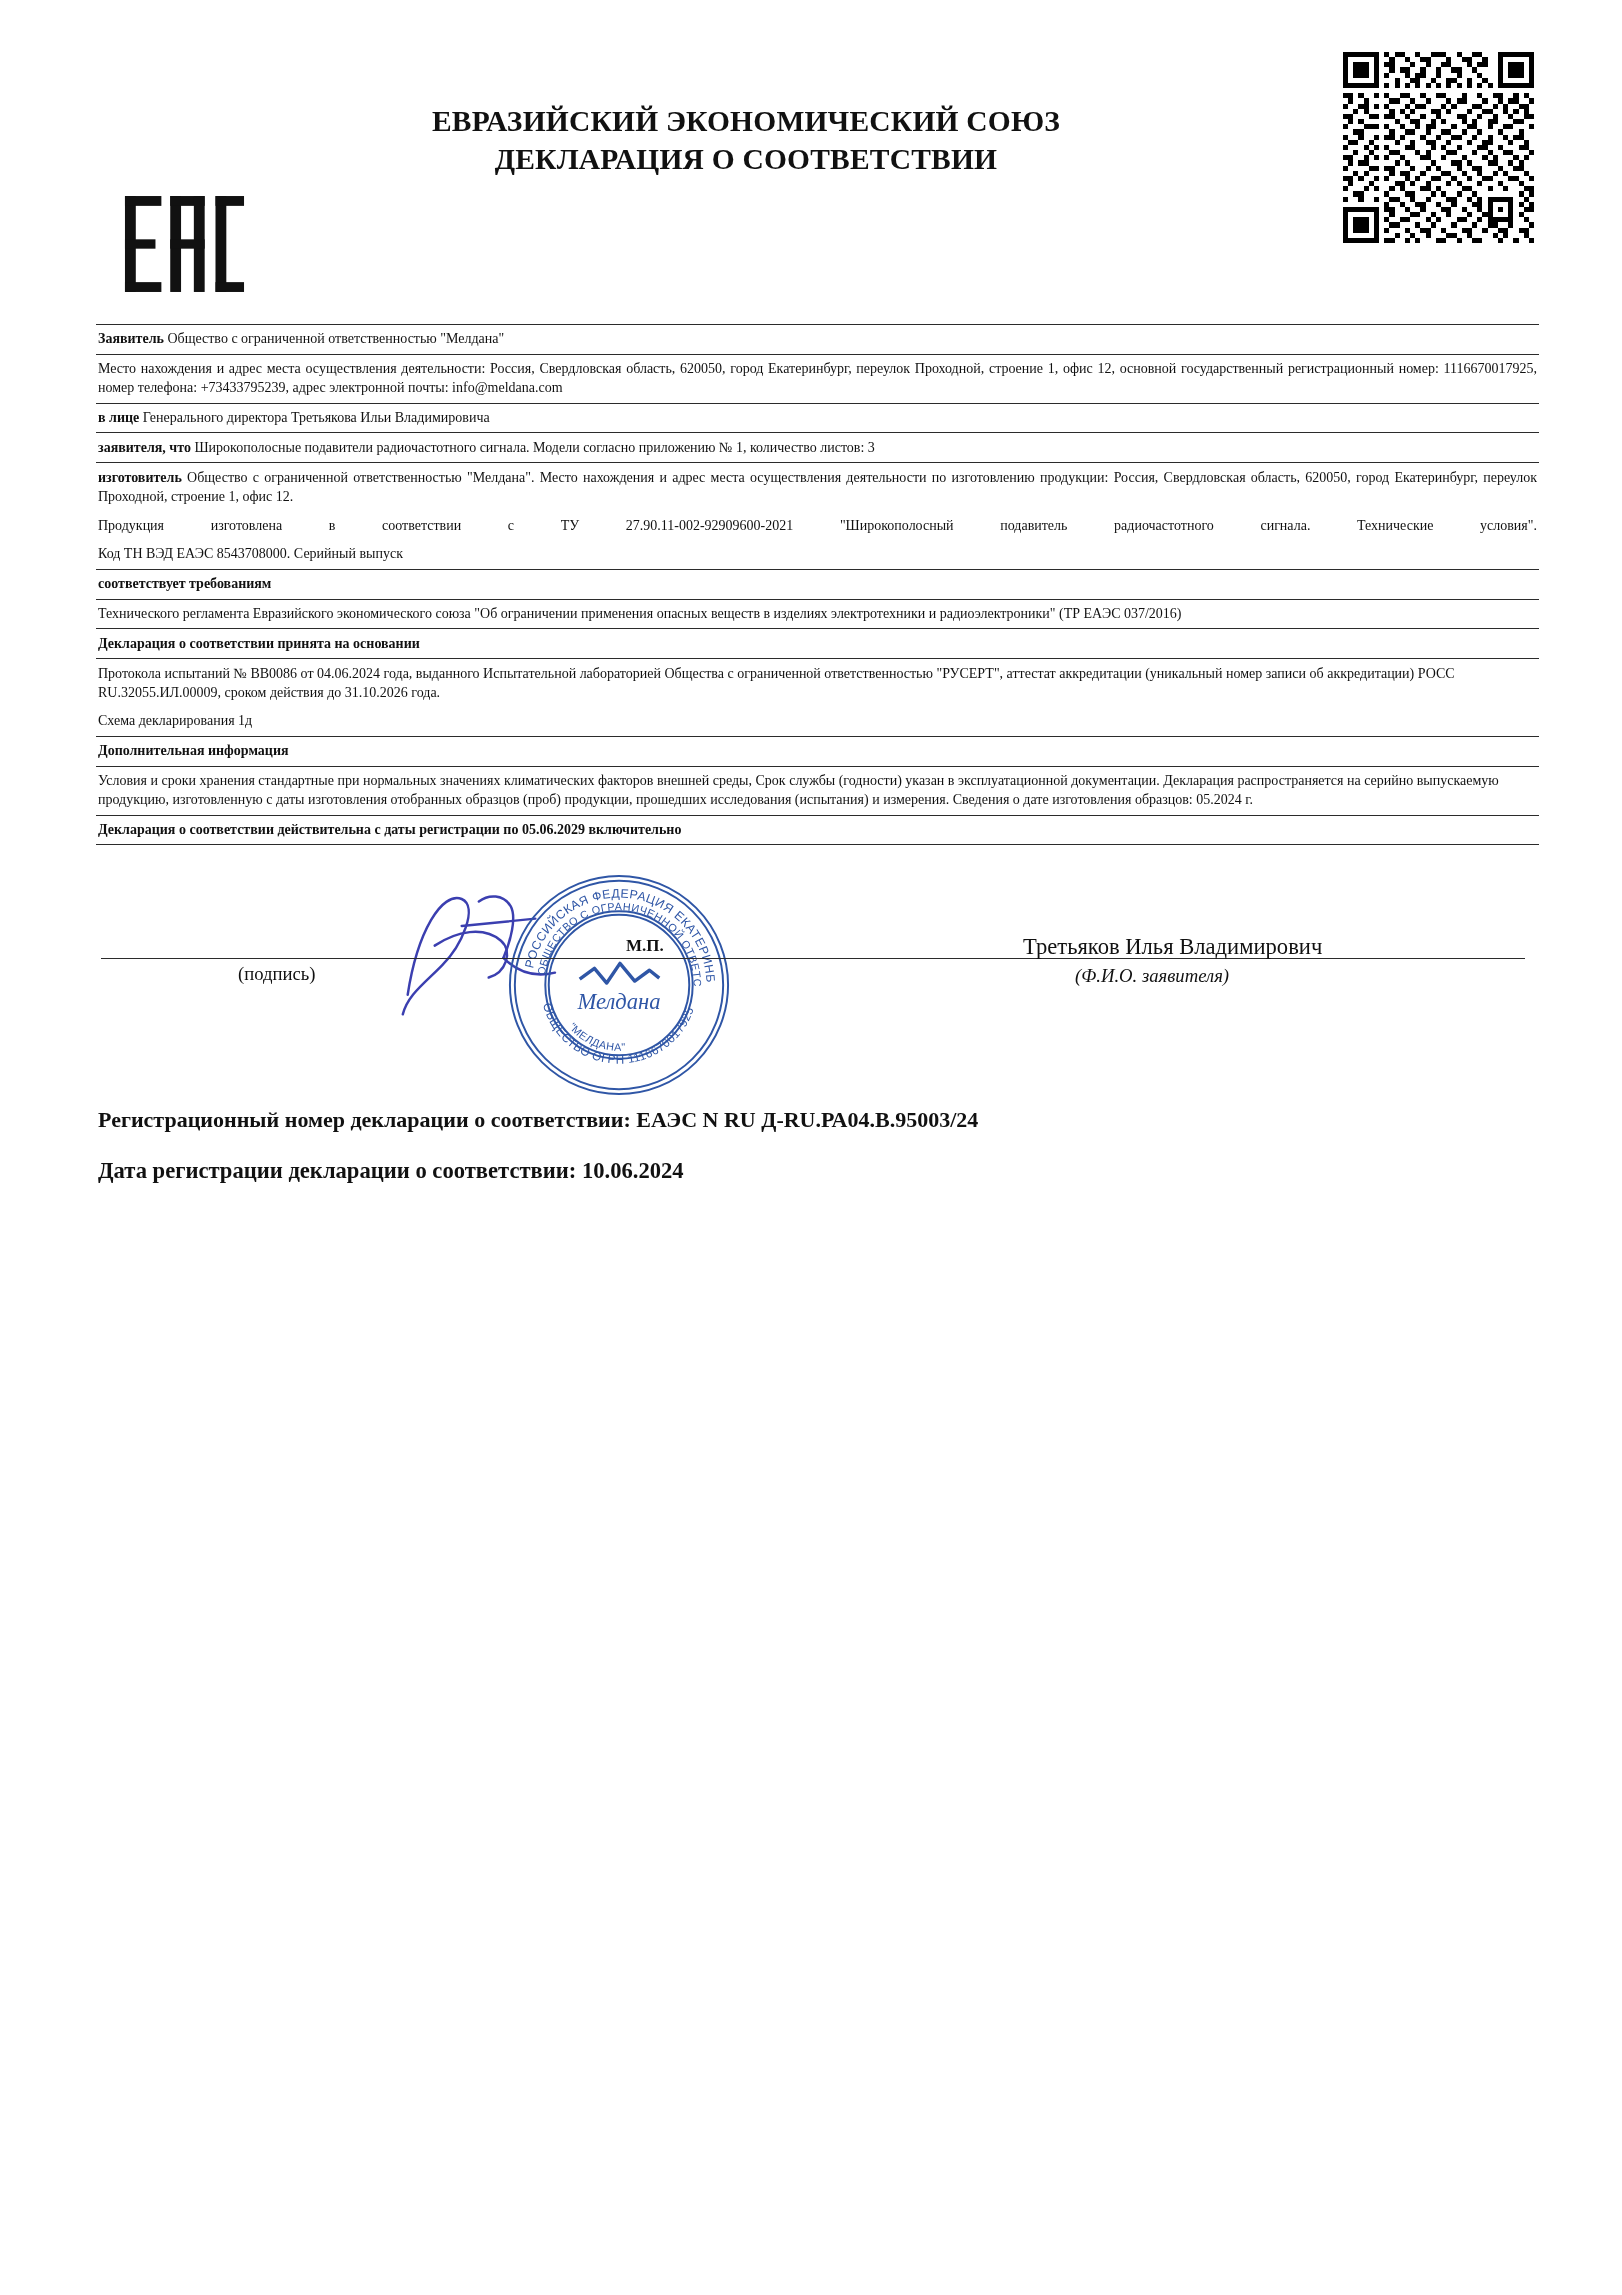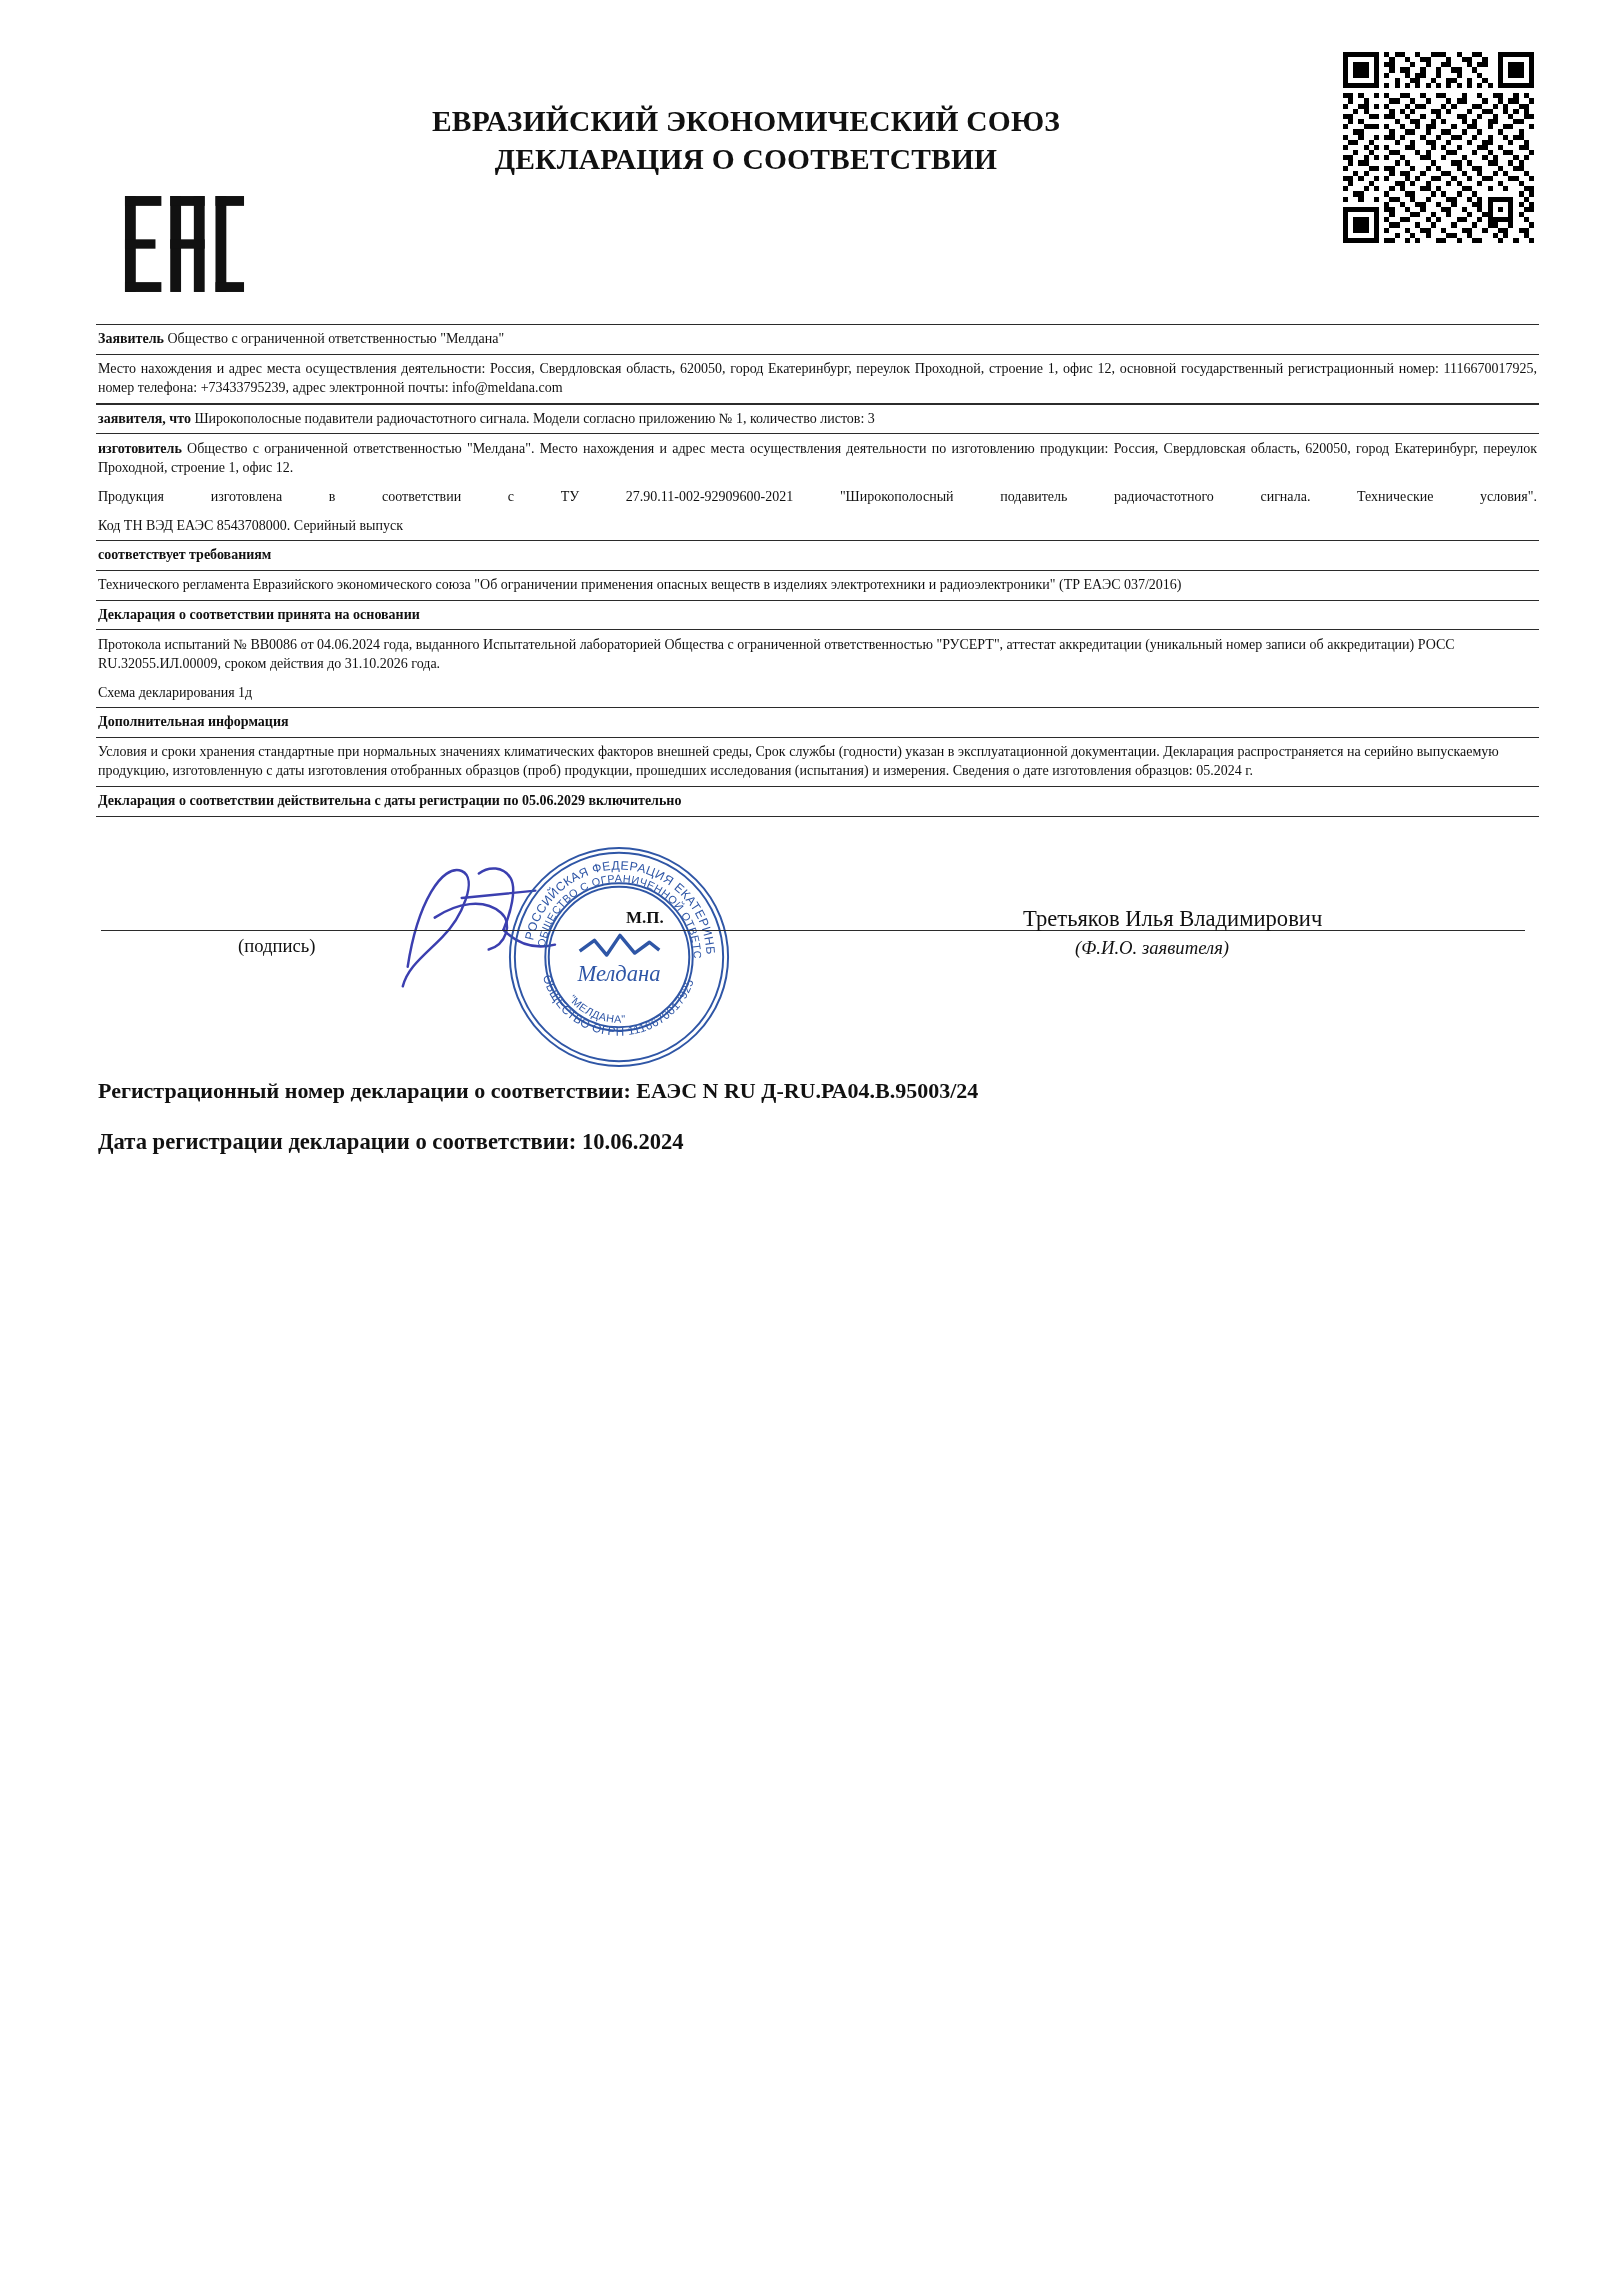--- a/index.html
+++ b/index.html
@@ -594,20 +594,23 @@
 
     <div class="rule"></div>
     <div class="row nojust">
       <span class="b">Заявитель</span><span> Общество с ограниченной ответственностью "Мелдана"</span>
     </div>
 
     <div class="rule"></div>
     <div class="row">Место нахождения и адрес места осуществления деятельности: Россия, Свердловская область, 620050, город Екатеринбург, переулок Проходной, строение 1, офис 12, основной государственный регистрационный номер: 1116670017925, номер телефона: +73433795239, адрес электронной почты: info@meldana.com</div>
 
     <div class="rule"></div>
+    <div class="row nojust">
+      <span class="b">в лице</span><span> Генерального директора Третьякова Ильи Владимировича</span>
+    </div>
 
     <div class="rule"></div>
     <div class="row">
       <span class="b">заявителя, что</span><span> Широкополосные подавители радиочастотного сигнала.  Модели согласно приложению № 1, количество листов: 3</span>
     </div>
 
     <div class="rule"></div>
     <div class="row">
       <span class="b">изготовитель</span><span> Общество с ограниченной ответственностью "Мелдана". Место нахождения и адрес места осуществления деятельности по изготовлению продукции: Россия, Свердловская область, 620050, город Екатеринбург, переулок Проходной, строение 1, офис 12.</span>
     </div>

